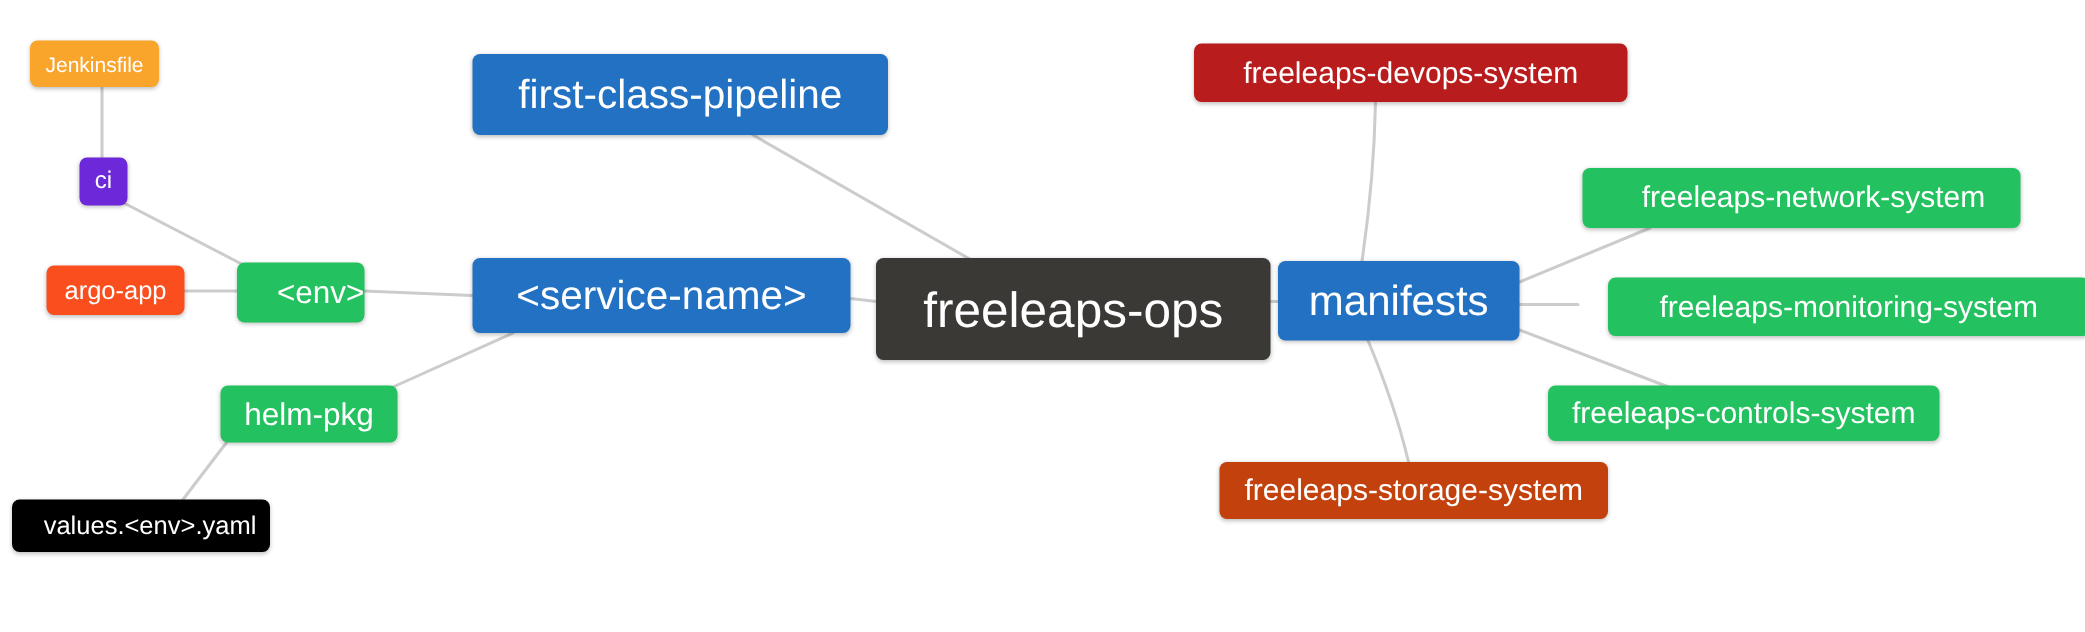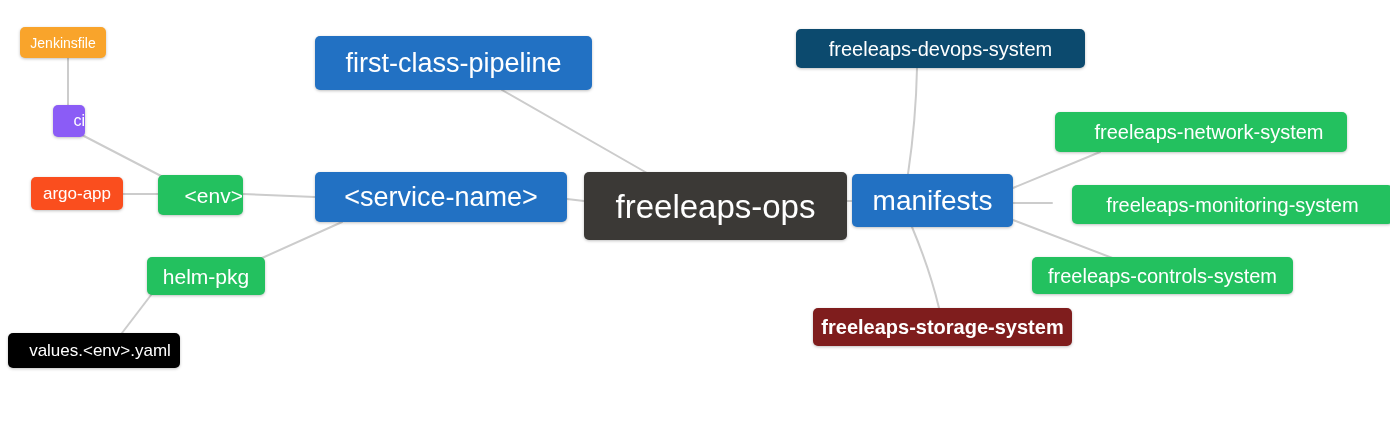--- a/index.html
+++ b/index.html
@@ -75,21 +75,21 @@
     <path d="M1013,188 L1100,152"></path>
     <path d="M1013,203 L1052,203"></path>
     <path d="M1013,220 L1115,259"></path>
     <path d="M912,227 Q930,270 939,308"></path>
   </svg>
 
   <div id="n-jenkinsfile" class="node" style="background: rgb(249, 164, 43); justify-content: center;">
     <span>Jenkinsfile</span>
   </div>
 
-  <div id="n-ci" class="node" style="background: #8b5cf6; justify-content: flex-end;">
+  <div id="n-ci" class="node" style="background: #6d28d9;">
     <span>ci</span>
   </div>
 
   <div id="n-argo-app" class="node" style="background: rgb(250, 78, 30);">
     <span>argo-app</span>
   </div>
 
   <div id="n-env" class="node" style="background: rgb(35, 193, 95); justify-content: flex-end;">
     <span>&lt;env&gt;</span>
   </div>
@@ -111,33 +111,33 @@
   </div>
 
   <div id="n-ops" class="node" style="background: rgb(59, 57, 54);">
     <span>freeleaps-ops</span>
   </div>
 
   <div id="n-manifests" class="node" style="background: rgb(34, 113, 195);">
     <span>manifests</span>
   </div>
 
-  <div id="n-devops" class="node" style="background: #0c4a6e;">
+  <div id="n-devops" class="node" style="background: #b91c1c;">
     <span>freeleaps-devops-system</span>
   </div>
 
   <div id="n-network" class="node" style="background: rgb(35, 193, 95);">
     <span>freeleaps-network-system</span>
   </div>
 
   <div id="n-monitoring" class="node" style="background: rgb(35, 193, 95);">
     <span>freeleaps-monitoring-system</span>
   </div>
 
   <div id="n-controls" class="node" style="background: rgb(35, 193, 95);">
     <span>freeleaps-controls-system</span>
   </div>
 
-  <div id="n-storage" class="node" style="background: #7f1d1d; font-weight: bold;">
+  <div id="n-storage" class="node" style="background: #c2410c;">
     <span>freeleaps-storage-system</span>
   </div>
 
 </div>
 
 </body></html>

